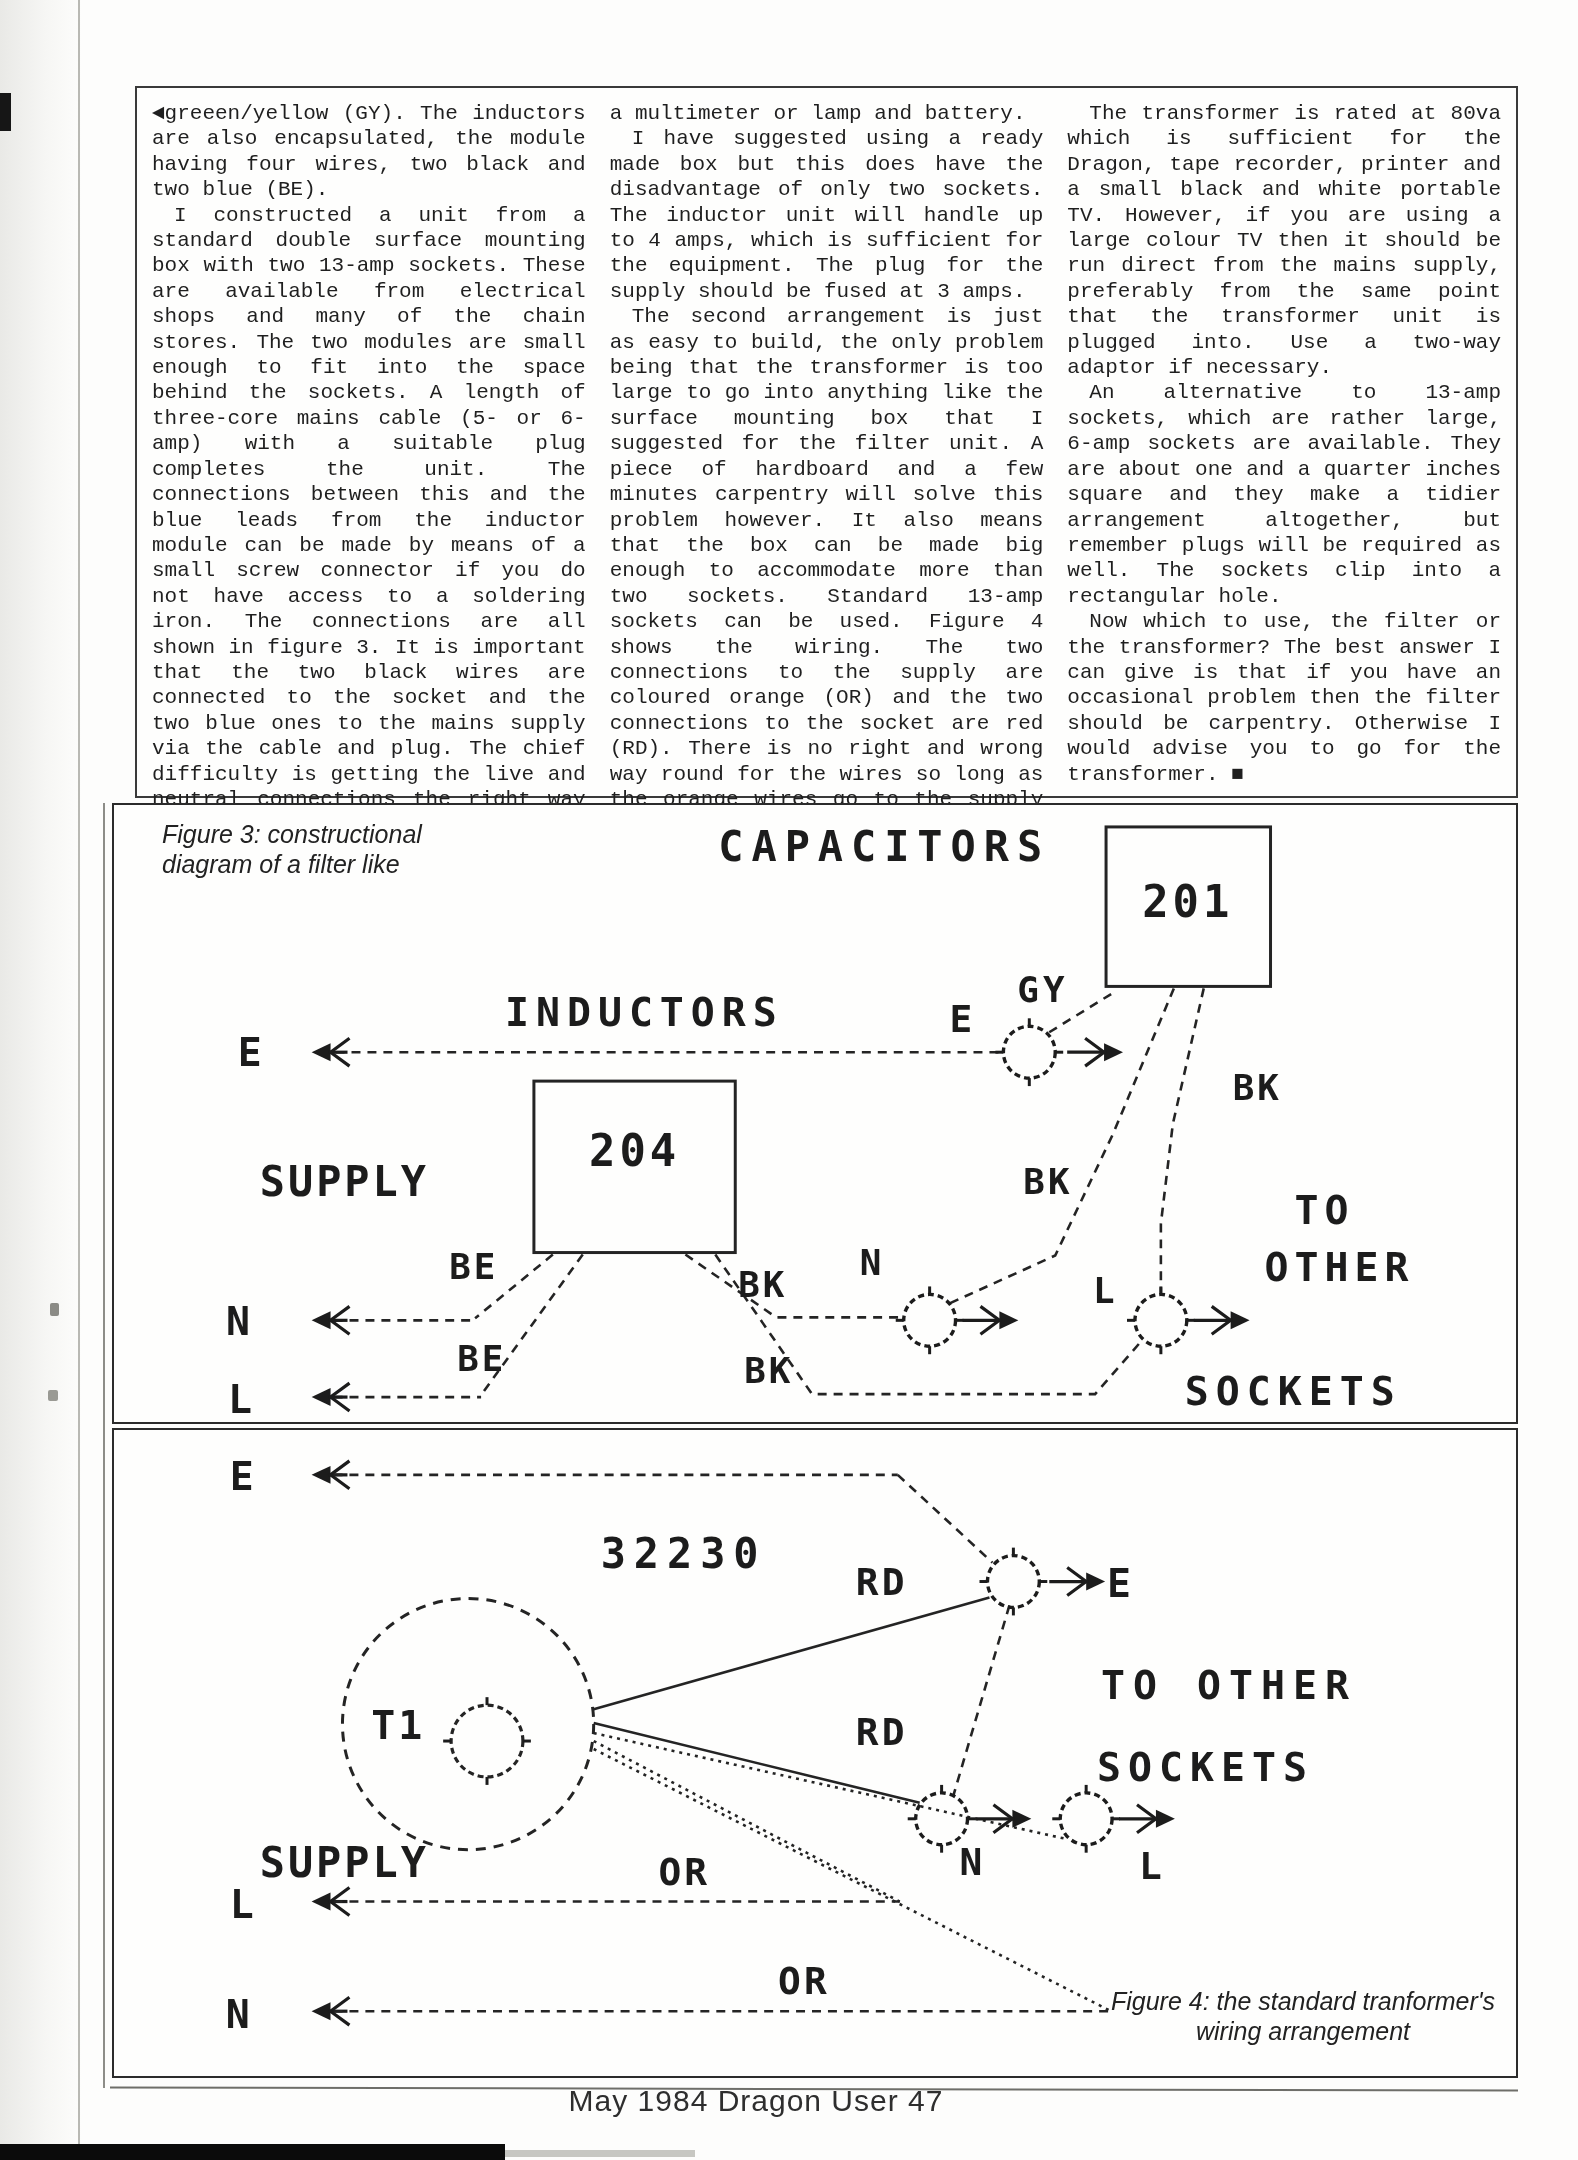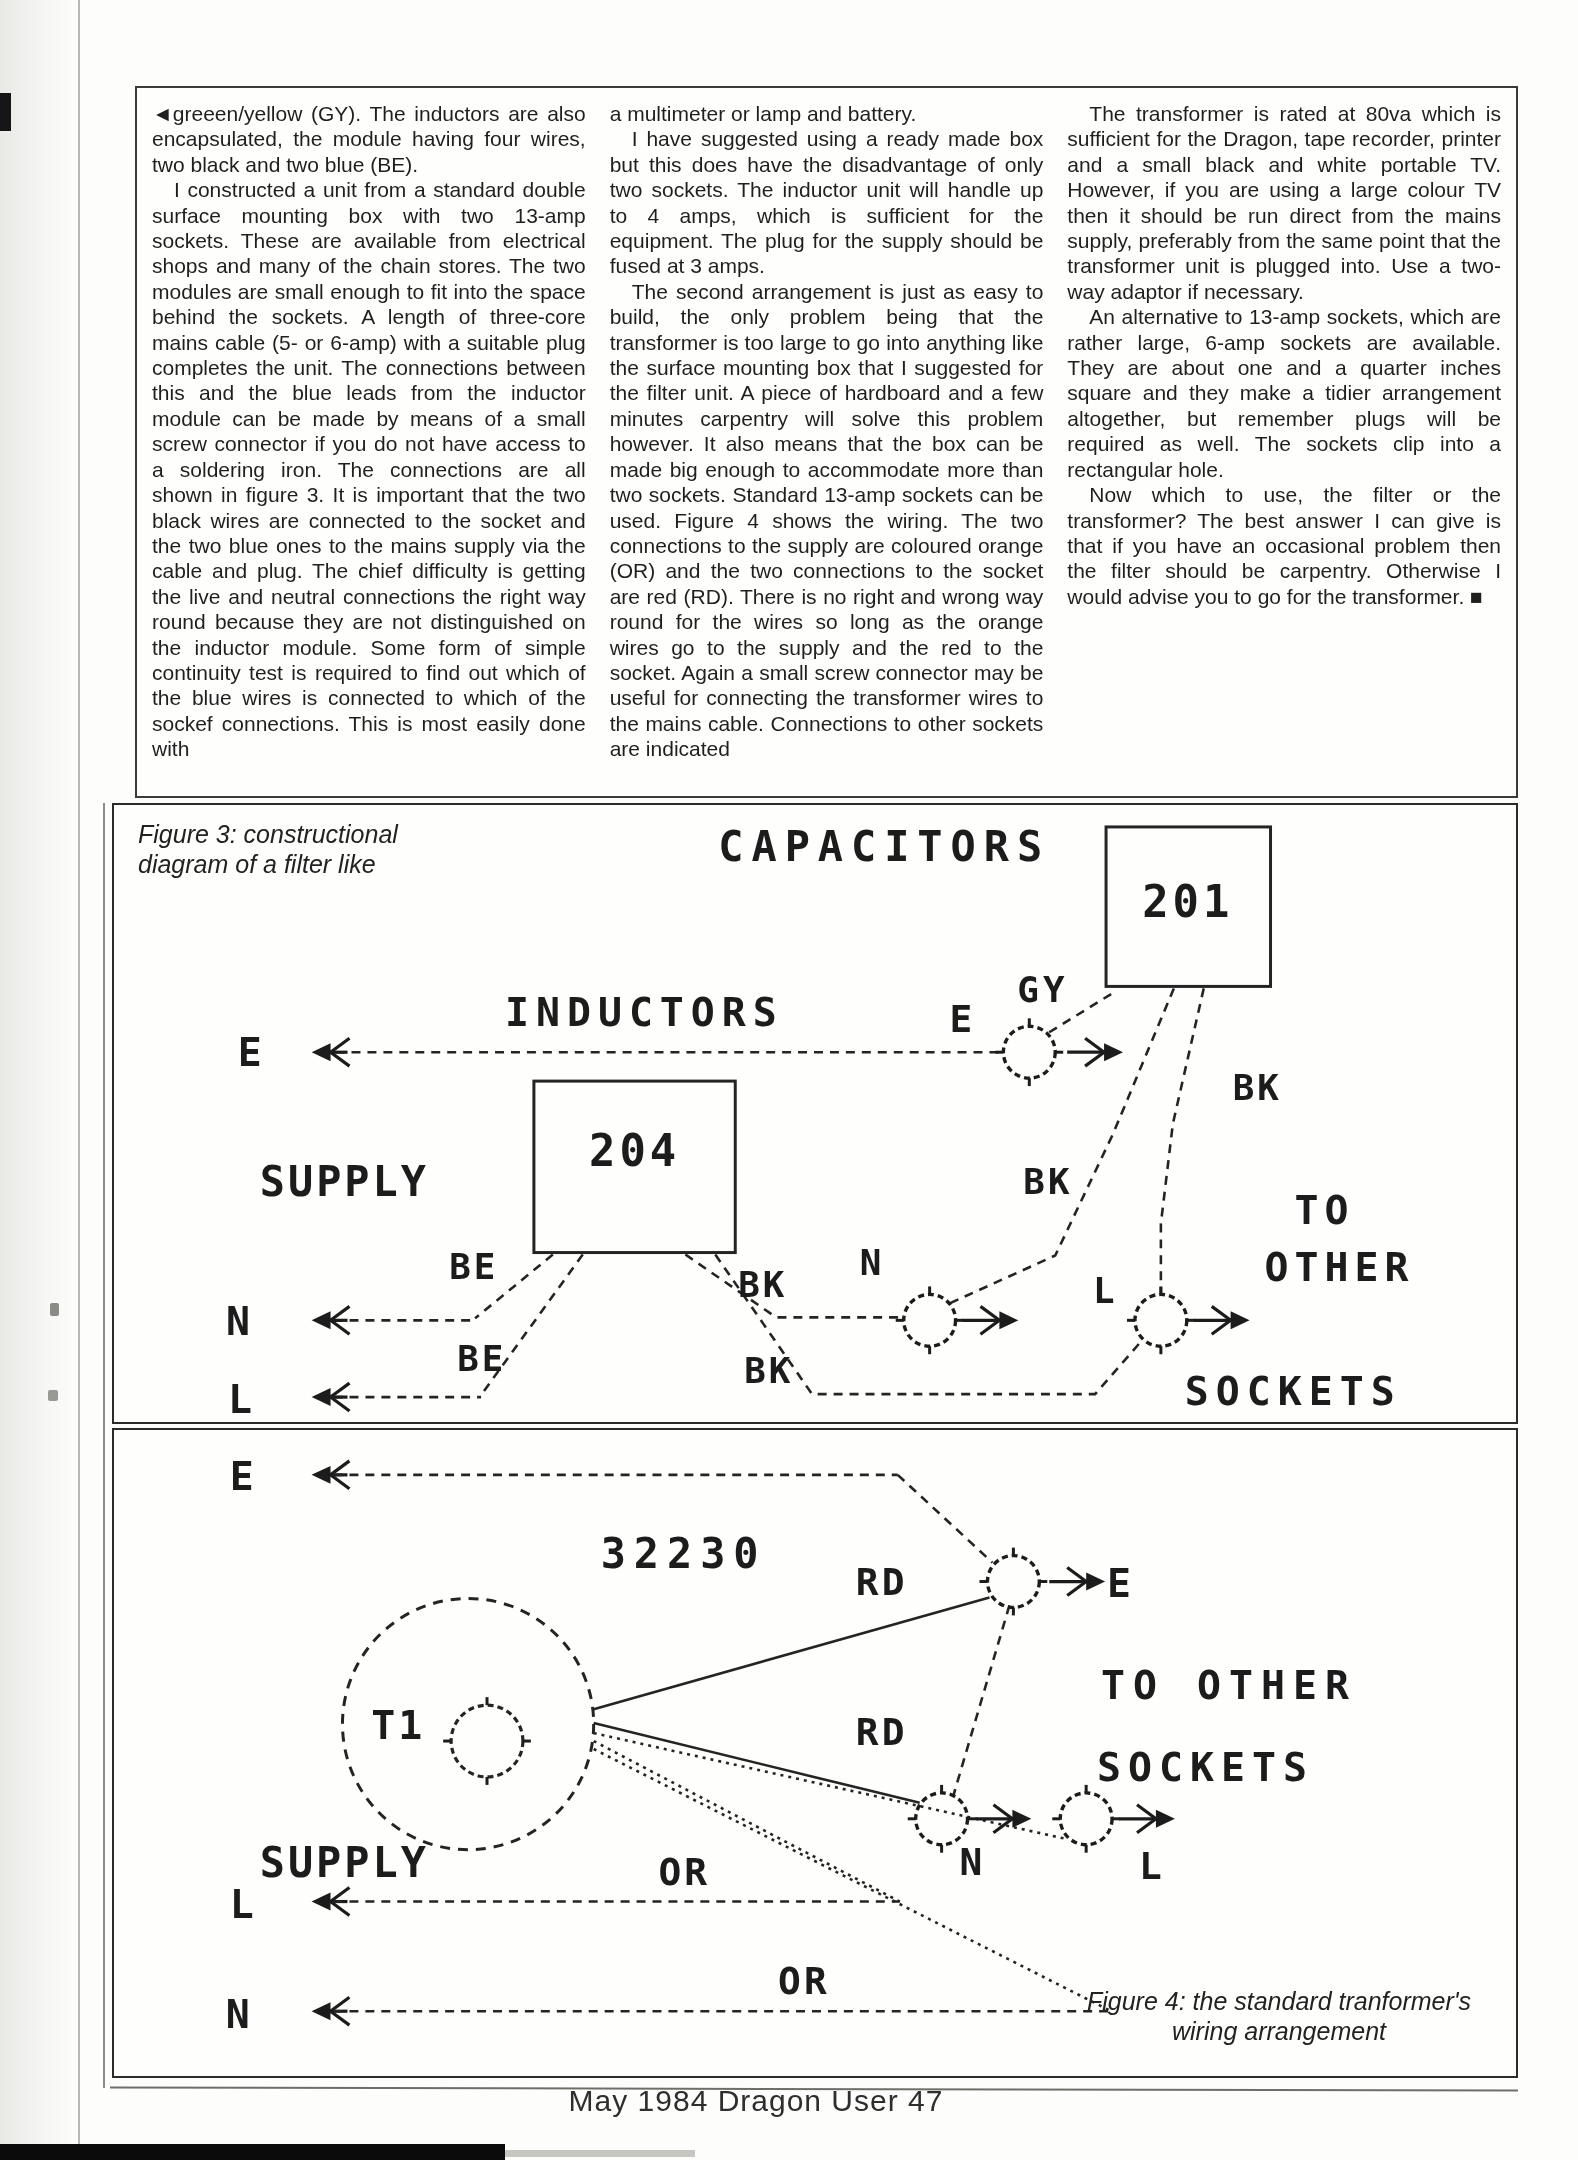--- a/index.html
+++ b/index.html
@@ -22,31 +22,31 @@
   .bar-bottom-fade{position:absolute;left:505px;top:2150px;width:190px;height:7px;background:#c7c7c2;}
   .outer-left-line{position:absolute;left:103px;top:803px;width:2px;height:1285px;background:#8d8d88;}
   .outer-bottom-line{position:absolute;left:110px;top:2088px;width:1408px;height:2px;background:#6e6e69;transform:rotate(0.12deg);}
 
   
   .text-box{
     position:absolute;left:135px;top:86px;width:1383px;height:712px;
     border:2px solid #3a3a3a;background:#fefefd;
     box-sizing:border-box;display:flex;gap:24px;padding:13px 15px;
   }
-  .col{flex:1 1 0;font-size:21px;line-height:25.4px;text-align:justify;}
+  .col{flex:1 1 0;font-size:21px;line-height:25.4px;text-align:justify;font-family:Liberation Mono, monospace;}
   .col p{margin:0;}
   .col p.indent{text-indent:22px;}
 
   
   .fig{position:absolute;left:112px;width:1406px;border:2.5px solid #2b2b2b;
     background:#fefefd;box-sizing:border-box;}
   .fig3{top:803px;height:621px;}
   .fig4{top:1428px;height:650px;}
   .fig svg{position:absolute;left:0;top:0;width:100%;height:100%;}
-  .fig-caption{position:absolute;font-style:italic;font-size:25px;line-height:30px;color:#222;z-index:2;}
+  .fig-caption{position:absolute;font-style:italic;font-size:25px;line-height:30px;color:#222;z-index:2;margin-left:24px;}
   .cap3{left:24px;top:14px;text-align:left;}
   .cap4{left:930px;top:556px;width:470px;text-align:center;}
 
   .footer{position:absolute;left:0;top:2084px;width:1512px;text-align:center;
     font-size:30px;color:#2e2e2e;letter-spacing:1px;}
 
   
   text{font-family:"DejaVu Sans Mono", monospace;font-weight:bold;fill:#1c1c1c;}
   .wire{stroke:#242424;stroke-width:2.6;fill:none;}
   .dash{stroke-dasharray:9 7;}

